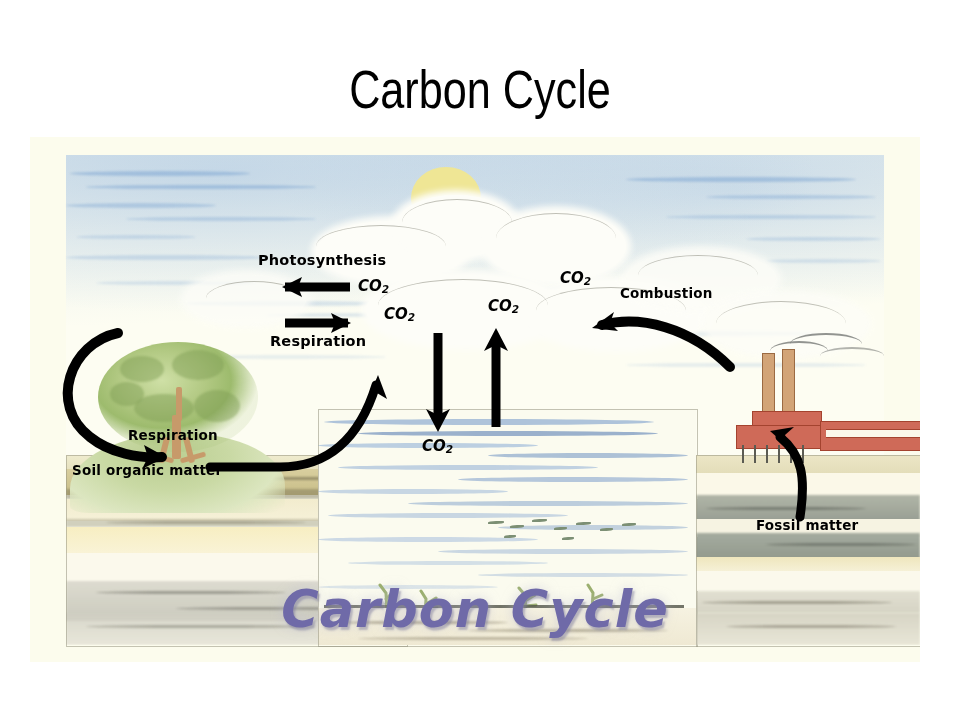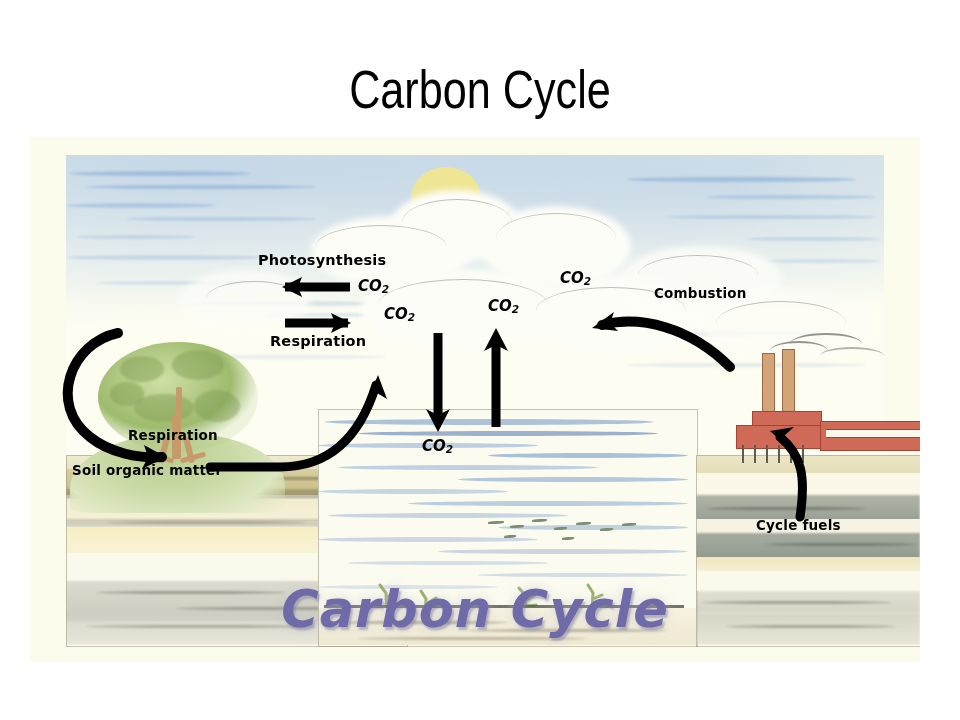--- a/index.html
+++ b/index.html
@@ -356,24 +356,24 @@
     </div>
 
     <div class="co2" style="left:392px;top:300px;">
       <span>CO</span><sub>2</sub>
     </div>
 
     <div class="co2" style="left:530px;top:132px;">
       <span>CO</span><sub>2</sub>
     </div>
 
-    <div class="lbl lbl-13" style="left:624px;top:148px;">Combustion</div>
+    <div class="lbl lbl-13" style="left:590px;top:148px;">Combustion</div>
 
     <div class="lbl lbl-13" style="left:98px;top:290px;">Respiration</div>
 
     <div class="lbl lbl-13" style="left:42px;top:325px;">Soil organic matter</div>
 
-    <div class="lbl lbl-13" style="left:726px;top:380px;">Cycle fuels</div>
+    <div class="lbl lbl-13" style="left:726px;top:380px;">Fossil matter</div>
 
     <div class="wordmark">Carbon Cycle</div>
 
   </div>
 </div>
 
 </body></html>

